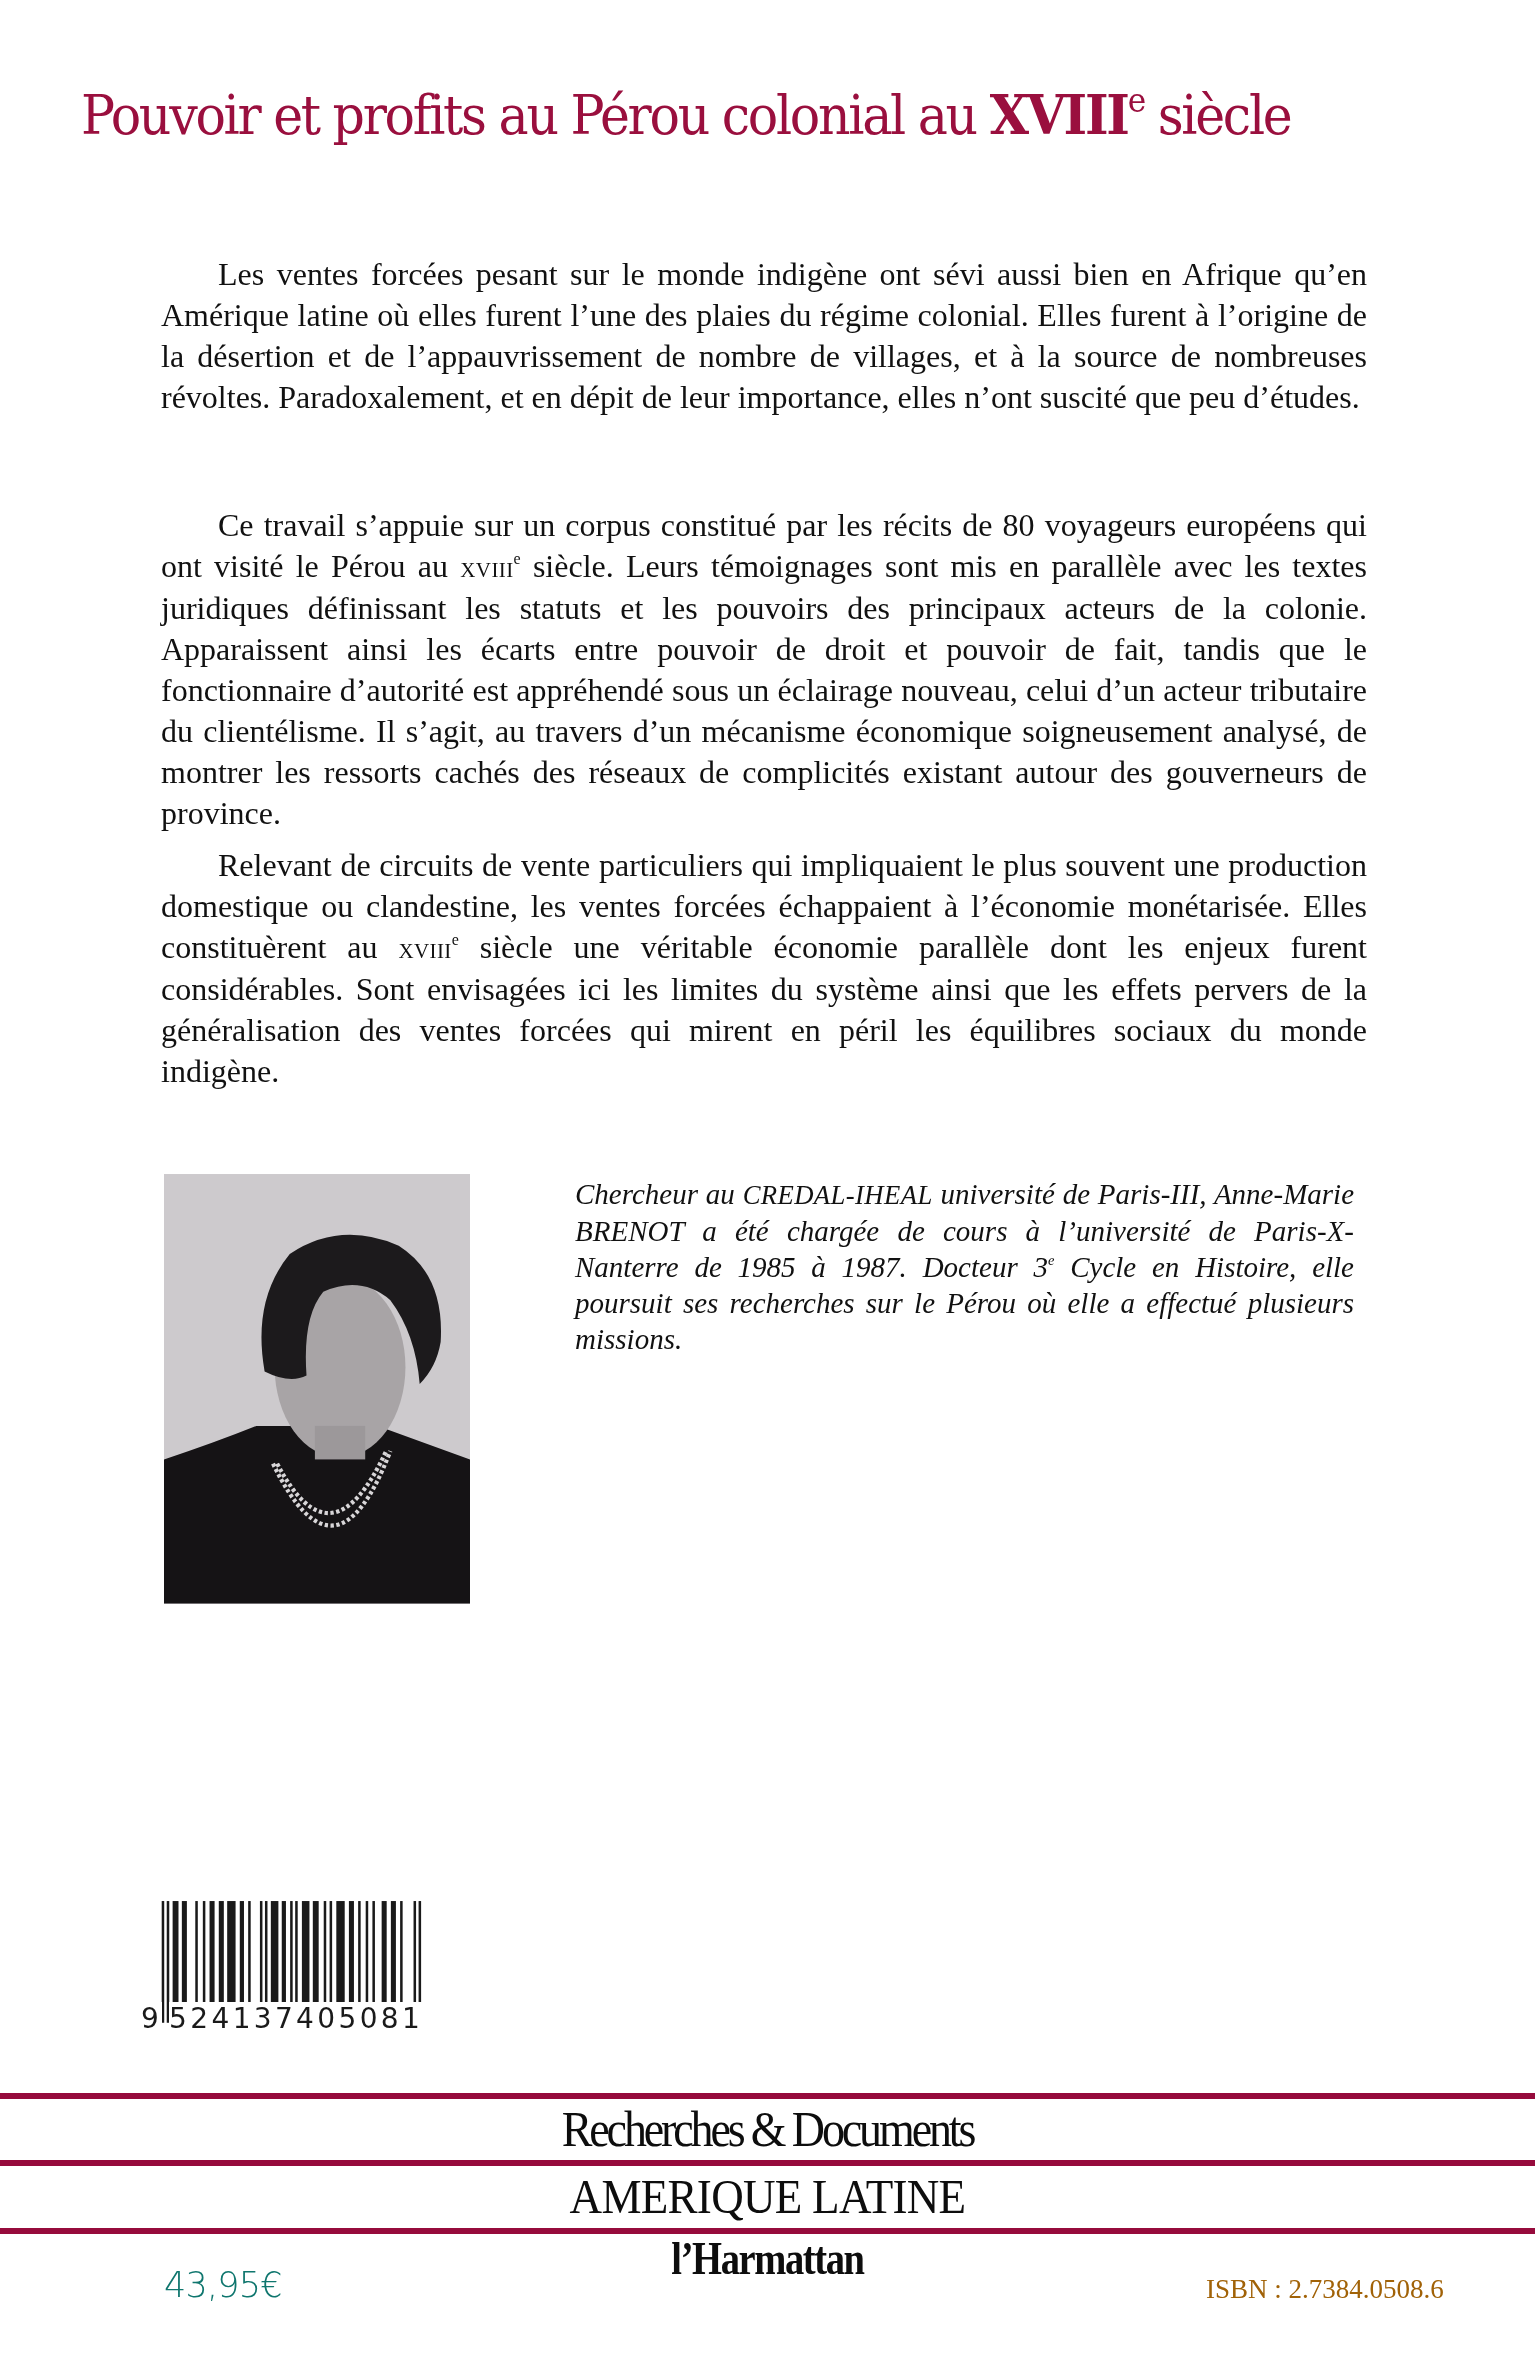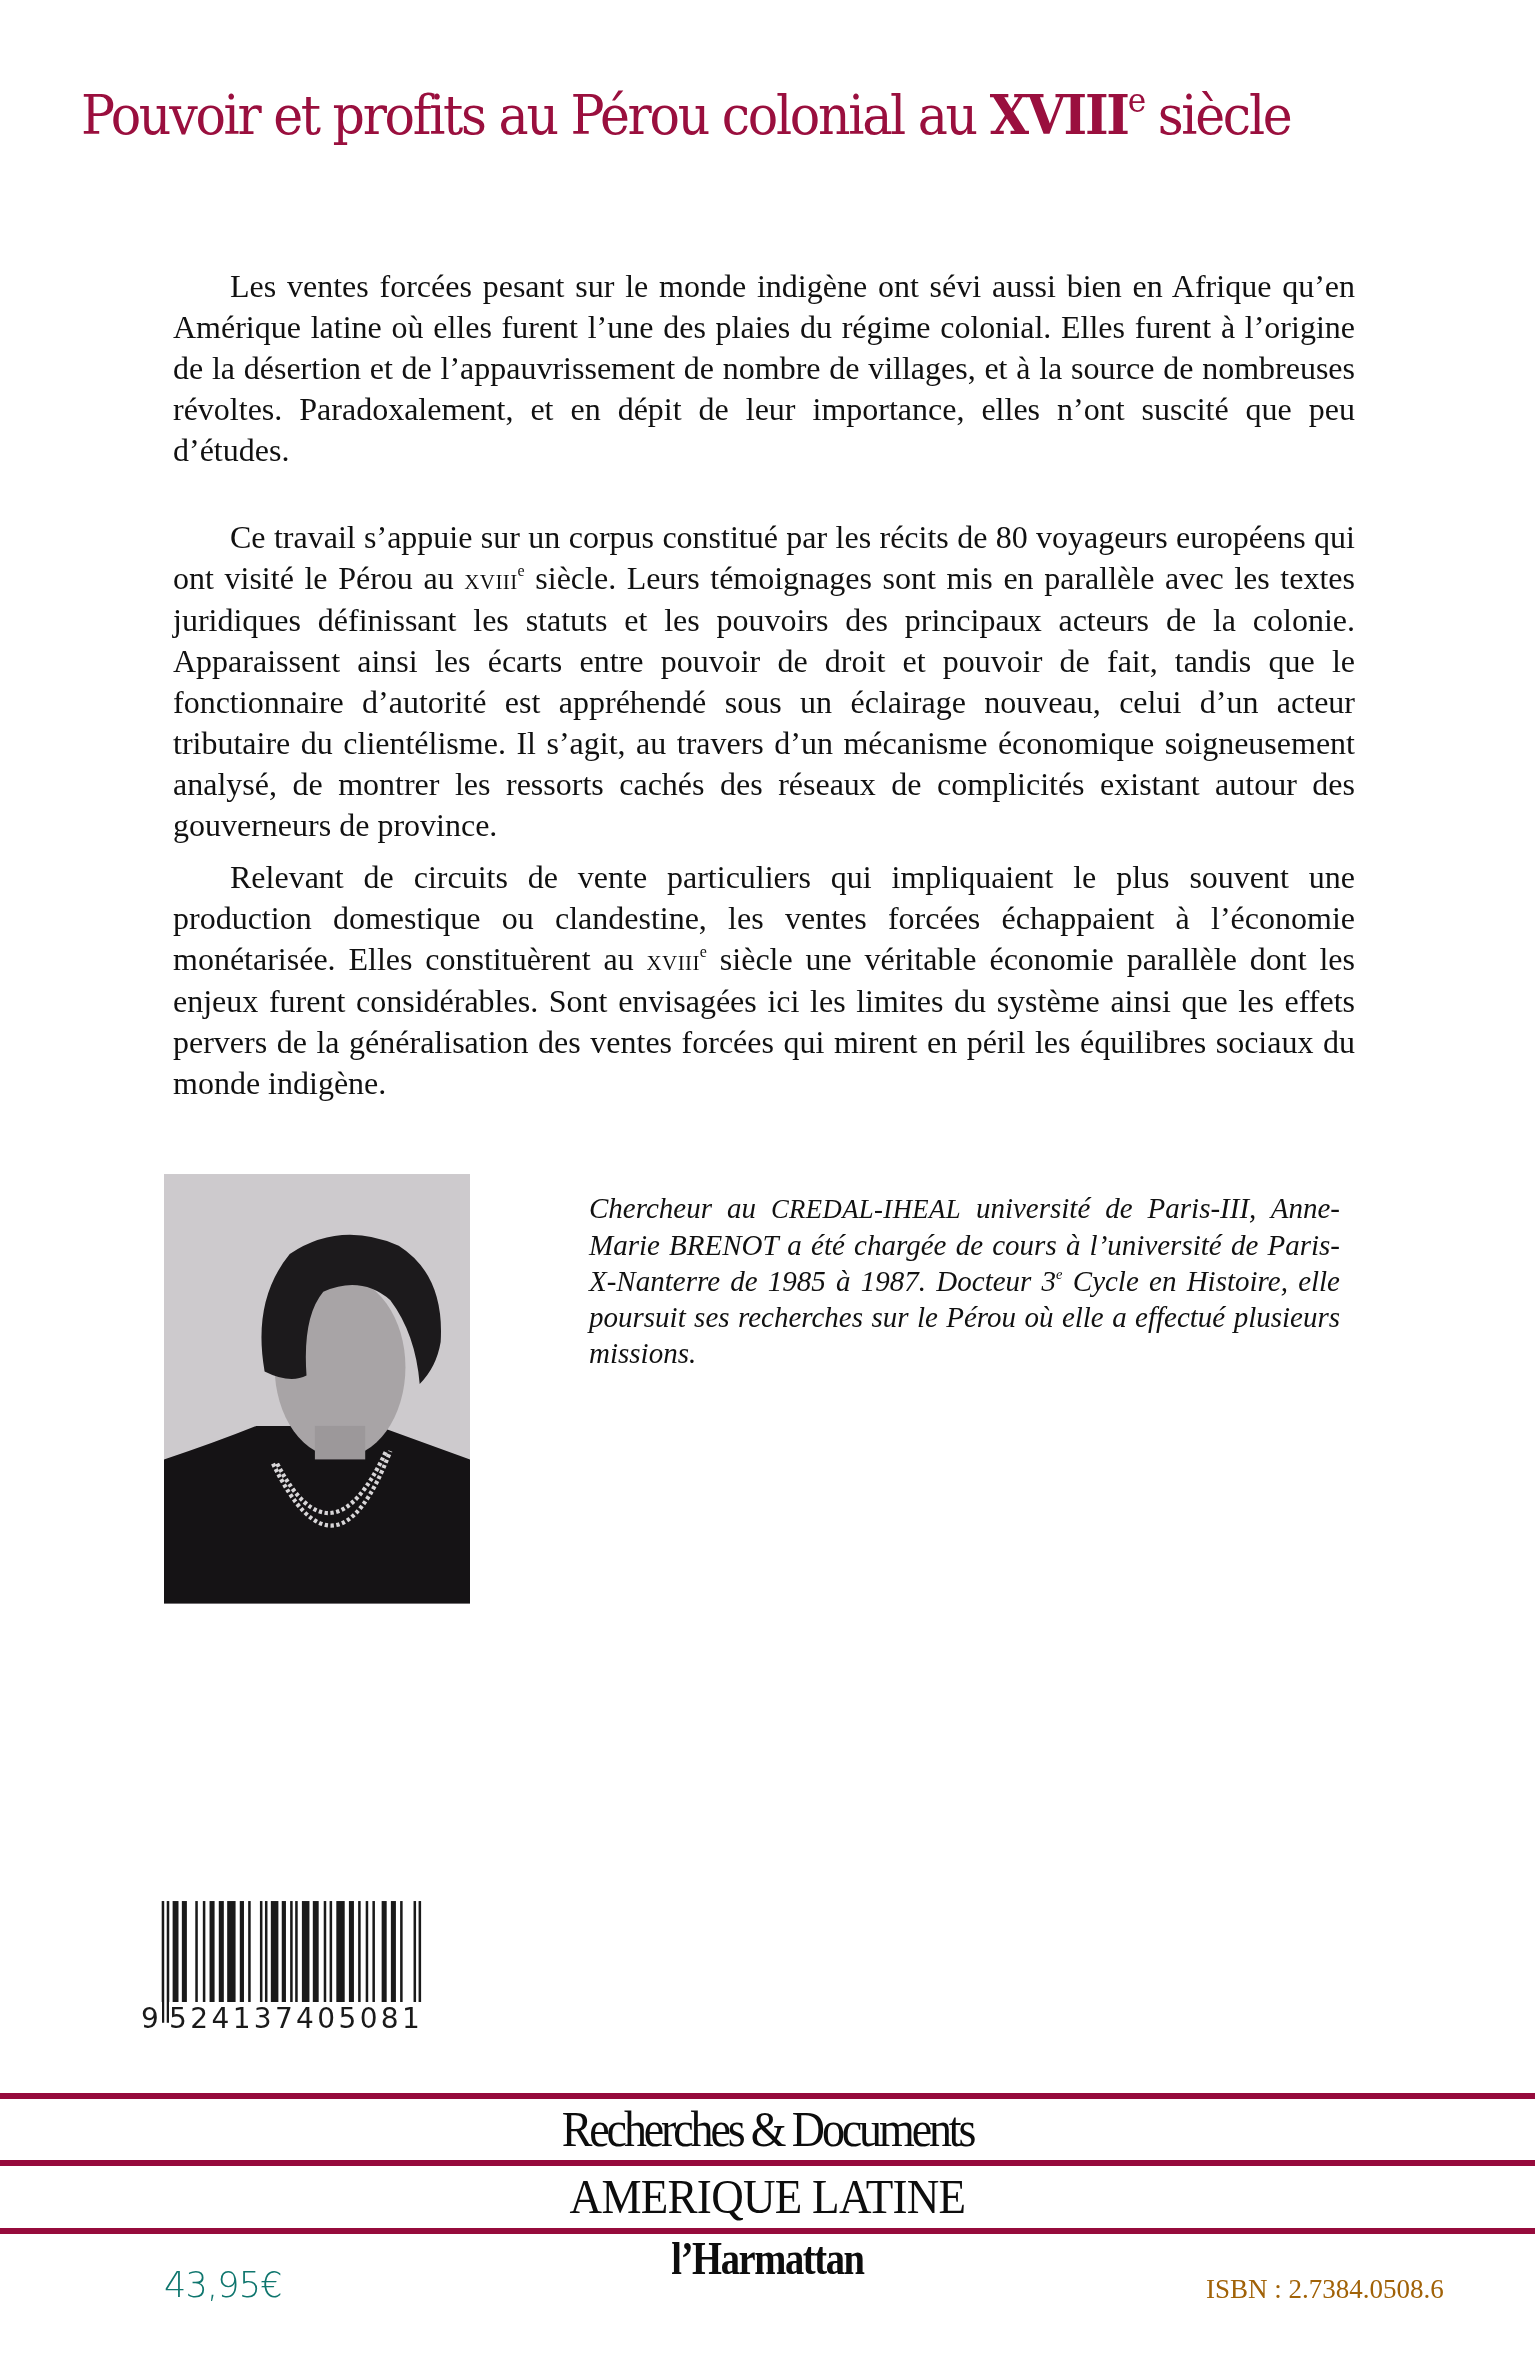--- a/index.html
+++ b/index.html
@@ -14,37 +14,37 @@
     color: #9a0f3e; white-space: nowrap; transform: scaleX(0.92); transform-origin: left center;
   }
   .title sup { font-size: 34px; vertical-align: 22px; line-height: 0; }
   .title .xviii { font-weight: bold; }
 
   .body-text {
     position: absolute; left: 159px; width: 1210px;
     font-size: 32px; line-height: 41px; text-align: justify;
     text-align-last: left;
   }
-  .body-text p { margin: 14px; text-indent: 57px; }
+  .body-text p { margin: 2px; text-indent: 57px; }
   .p1 { top: 252px; }
   .p2 { top: 503px; }
   .p3 { top: 843px; }
   .sc { font-variant: small-caps; font-size: 0.92em; letter-spacing: 0.4px; }
   .sup { font-size: 0.5em; vertical-align: 0.8em; line-height: 0; }
 
   .photo {
     position: absolute; left: 164px; top: 1174px; width: 306px; height: 430px;
     background: #cfcdcf; overflow: hidden;
   }
   .bio {
     position: absolute; left: 572px; top: 1173px; width: 785px;
     font-style: italic; font-size: 29px; line-height: 36px; text-align: justify;
     text-align-last: left;
   }
-  .bio p { margin: 17px; }
+  .bio p { margin: 3px; }
 
   .barcode { position: absolute; left: 134px; top: 1901px; width: 319px; height: 126px; }
   .barcode-digits {
     position: absolute; top: 2002px; font-family: "DejaVu Sans", sans-serif;
     font-size: 28px; letter-spacing: 3.4px; color: #1a1a1a; background: #fff; line-height: 34px;
   }
   .d-first { left: 141px; }
   .d-left { left: 169px; }
   .d-right { left: 296px; text-align: center; }
 

